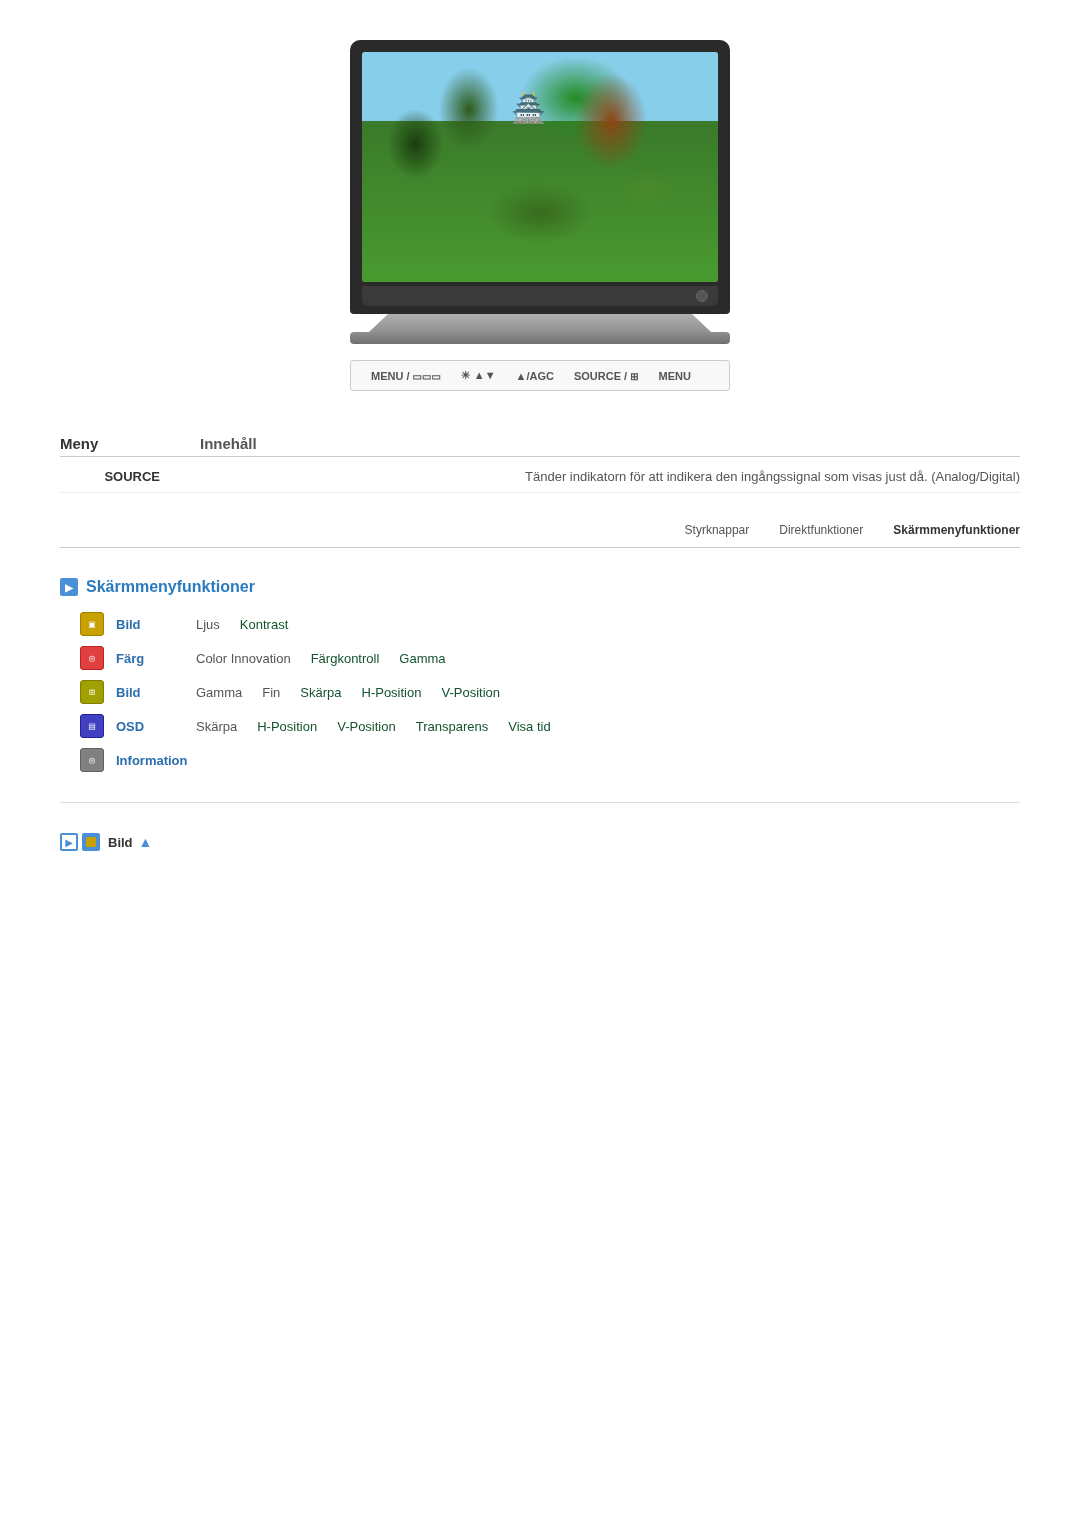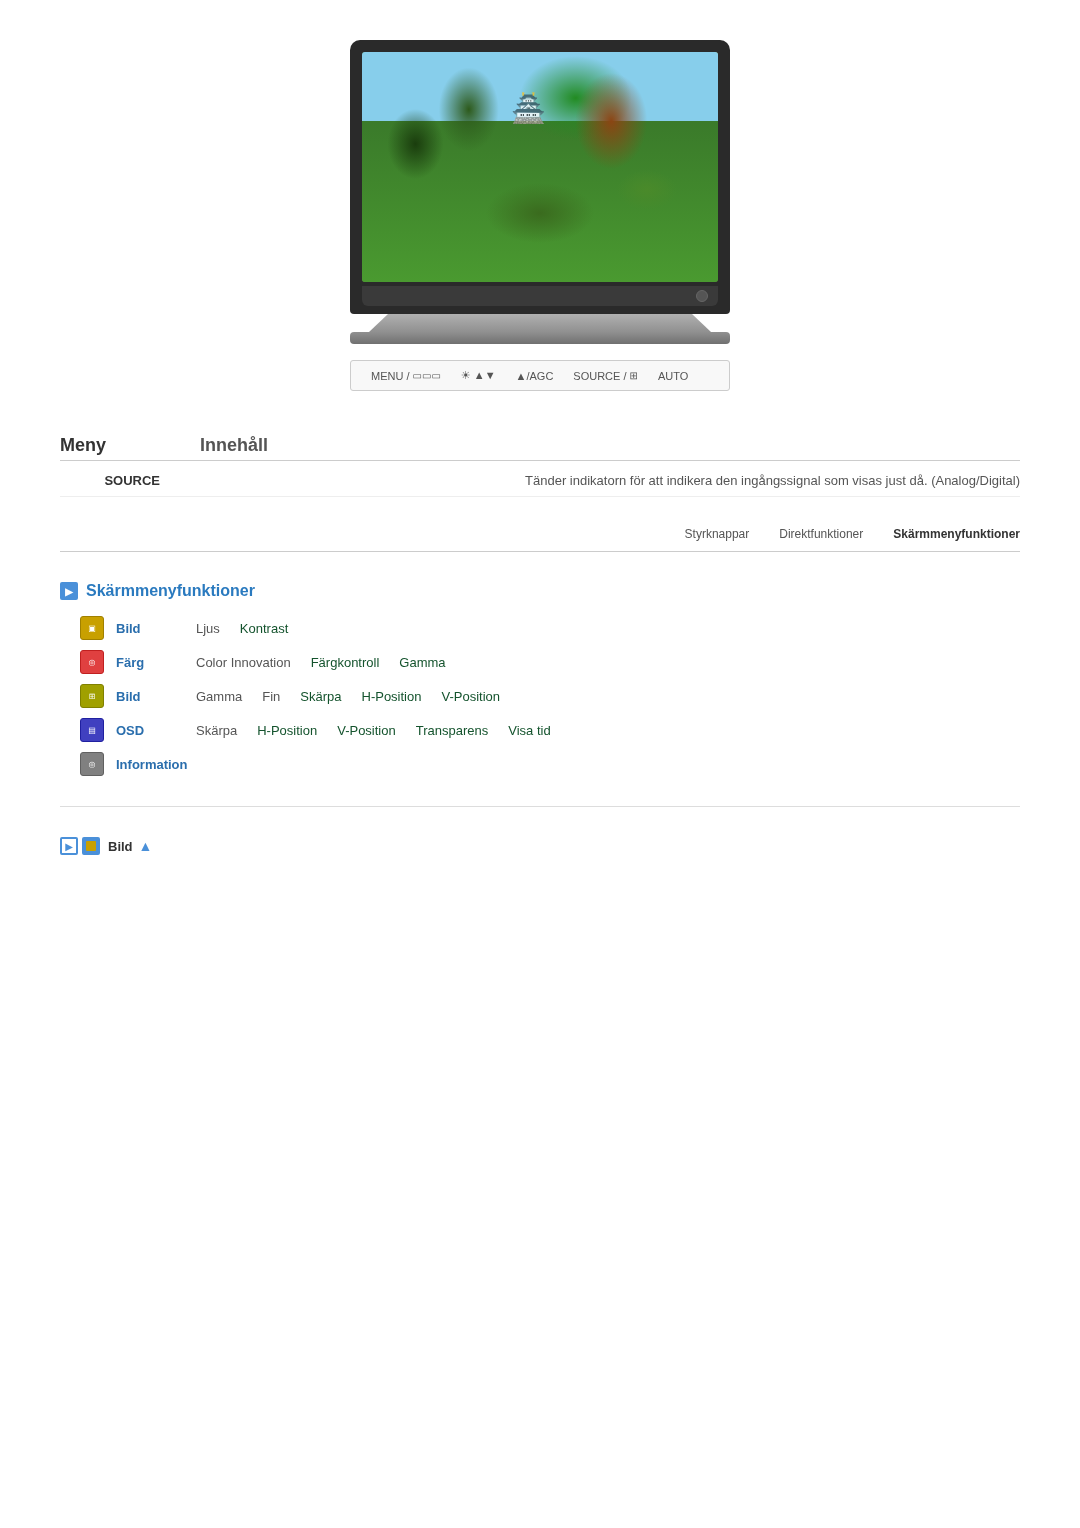--- a/index.html
+++ b/index.html
@@ -118,22 +118,23 @@
       align-items: center;
       gap: 20px;
       width: 380px;
       background: #f8f8f8;
       font-size: 11px;
       color: #555;
     }
 
     .control-item {
       display: flex;
-      align-items: center;
+      align-items: flex-end;
       gap: 3px;
+      font-weight: bold;
     }
 
     
     .table-section {
       margin-top: 30px;
       margin-bottom: 30px;
     }
 
     .table-row {
       display: flex;
@@ -142,21 +143,21 @@
       gap: 40px;
       text-align: right;
     }
 
     .table-header {
       display: flex;
       padding: 4px 0;
       gap: 40px;
       font-weight: bold;
       color: #555;
-      font-size: 18px;
+      font-size: 15px;
       border-bottom: 1px solid #ccc;
       margin-bottom: 4px;
     }
 
     .col-menu {
       width: 100px;
       font-weight: bold;
       color: #333;
     }
 
@@ -357,21 +358,21 @@
       </div>
     </div>
     <div class="monitor-stand"></div>
     <div class="monitor-base"></div>
 
     <div class="control-bar">
       <span class="control-item">MENU / <span style="font-size:10px;">▭▭▭</span></span>
       <span class="control-item">☀ ▲▼</span>
       <span class="control-item">▲/AGC</span>
       <span class="control-item">SOURCE / <span style="font-size:10px;">⊞</span></span>
-      <span class="control-item">AUTO</span>
+      <span class="control-item">MENU</span>
     </div>
   </div>
 
   <div class="table-section">
     <div class="table-header">
       <span class="col-menu">Meny</span>
       <span class="col-content">Innehåll</span>
     </div>
     <div class="table-row">
       <span class="col-menu">SOURCE</span>

